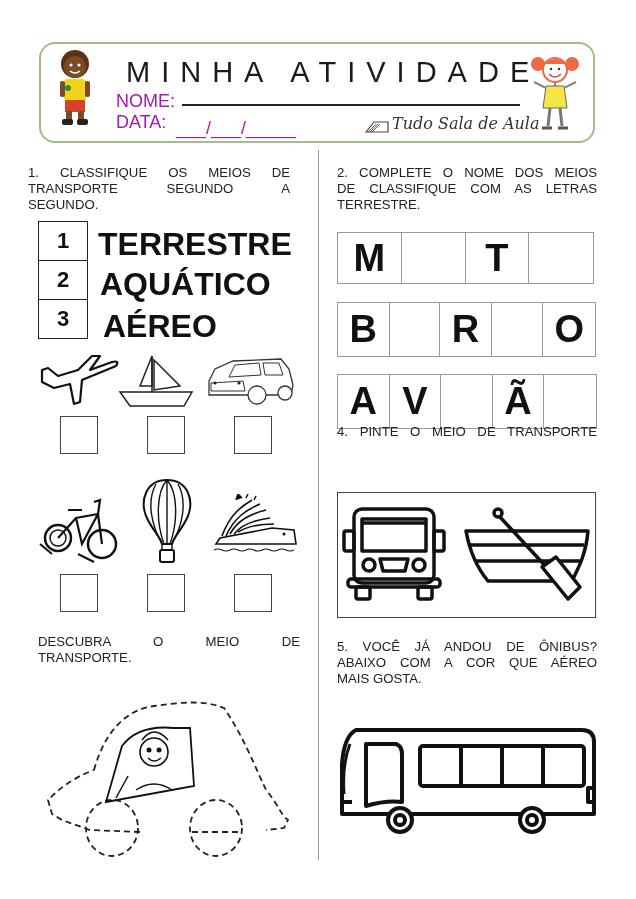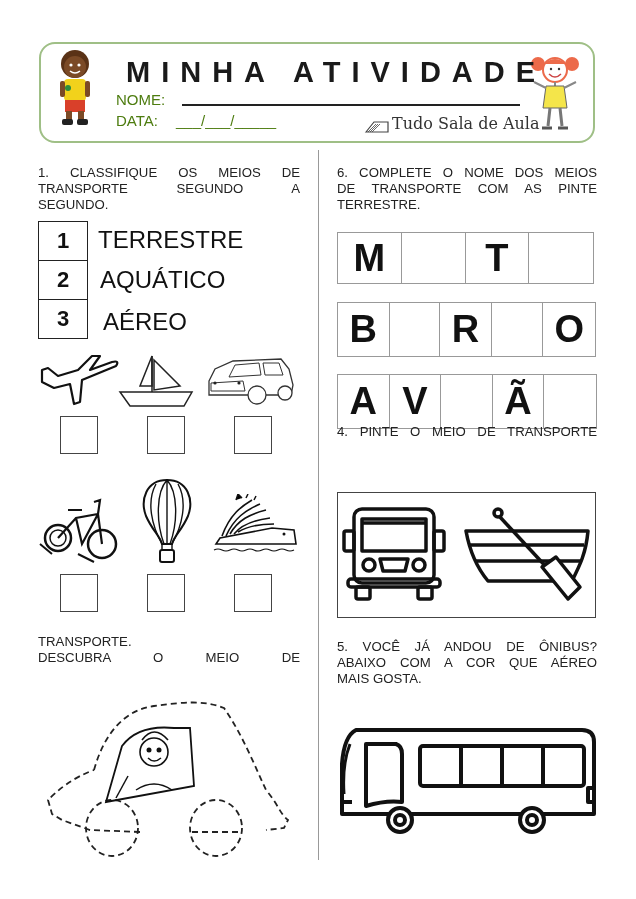--- a/index.html
+++ b/index.html
@@ -1,32 +1,32 @@
 <!DOCTYPE html>
 <html><head>
 <meta charset="utf-8">
 <style>
   * { box-sizing: border-box; margin: 0; padding: 0; }
   html, body { width: 636px; height: 899px; background: #fff; overflow: hidden; }
   body { font-family: "Liberation Sans", sans-serif; color: #111; position: relative; }
   .abs { position: absolute; }
 
   .header { left: 39px; top: 42px; width: 556px; height: 101px; border: 2px solid #9fbf86; border-radius: 16px; background: #fff; }
-  .title { left: 126px; top: 56px; font-size: 29px; letter-spacing: 11px; font-weight: 700; color: #1a1a1a; white-space: nowrap; }
-  .lbl { font-size: 15px; color: #4d7c0f; white-space: nowrap; text-align: right; }
+  .title { left: 126px; top: 56px; font-size: 29px; letter-spacing: 11px; font-weight: 400; color: #1a1a1a; white-space: nowrap; }
+  .lbl { font-size: 18px; color: #a21caf; white-space: nowrap; text-align: right; }
   .nome-line { left: 182px; top: 104px; width: 338px; border-bottom: 2px solid #222; }
-  .brand { left: 364px; top: 114px; font-family: "DejaVu Serif", serif; font-size: 16px; color: #333; white-space: nowrap; }
+  .brand { left: 364px; top: 114px; font-family: "DejaVu Serif", serif; font-style: italic; font-size: 16px; color: #333; white-space: nowrap; }
 
   .divider { left: 318px; top: 150px; width: 1px; height: 710px; background: #999; }
 
   .q { font-size: 13.2px; line-height: 16px; color: #222; text-align: justify; text-align-last: justify; }
   .q.last-left { text-align-last: left; }
 
   .legend-num { width: 50px; height: 40px; border: 1.5px solid #222; font-size: 22px; font-weight: 700; display: flex; align-items: center; justify-content: center; }
-  .legend-txt { font-size: 24px; font-weight: 400; white-space: nowrap; }
+  .legend-txt { font-size: 32px; font-weight: 700; white-space: nowrap; }
 
   .ans-box { width: 38px; height: 38px; border: 1.5px solid #444; }
 
   .grid-row { display: flex; border: 1px solid #999; }
   .grid-row .cell { border-right: 1px solid #999; display: flex; align-items: center; justify-content: center; font-size: 38px; font-weight: 700; }
   .grid-row .cell:last-child { border-right: none; }
 
   .pic-frame { left: 337px; top: 492px; width: 259px; height: 126px; border: 1.5px solid #444; }
 </style>
 </head>
@@ -63,30 +63,30 @@
   <path d="M16 34 L34 34 L37 56 L13 56 Z" fill="#f4e54a" stroke="#666" stroke-width="1"></path>
   <path d="M16 36 L4 30 M34 36 L46 30" stroke="#888" stroke-width="2"></path>
   <path d="M20 56 L18 74 M30 56 L32 74" stroke="#777" stroke-width="3"></path>
   <path d="M12 76 L22 76 M28 76 L38 76" stroke="#555" stroke-width="3"></path>
 </svg>
 
 <div class="abs title">MINHA ATIVIDADE</div>
 <div class="abs lbl" style="left:116px;top:91px">NOME:</div>
 <div class="abs nome-line"></div>
 <div class="abs lbl" style="left:116px;top:112px">DATA:</div>
-<div class="abs lbl" style="left:176px;top:112px">___/___/_____</div>
+<div class="abs lbl" style="left:176px;top:118px">___/___/_____</div>
 <svg class="abs" style="left:364px;top:118px" width="26" height="16" viewBox="0 0 26 16">
   <path d="M2 14 L10 4 L24 4 L24 14 Z" fill="none" stroke="#444" stroke-width="1.2"></path>
   <path d="M4 14 L12 6 M6 14 L14 6 M8 14 L16 6" stroke="#444" stroke-width="0.8"></path>
 </svg>
 <div class="abs brand" style="left:392px">Tudo Sala de Aula</div>
 
 <div class="abs divider"></div>
 
-<div class="abs" style="left:38px;top:165px;width:262px">
+<div class="abs" style="left:28px;top:165px;width:262px">
   <div class="q">1. CLASSIFIQUE OS MEIOS DE</div>
   <div class="q">TRANSPORTE SEGUNDO A</div>
   <div class="q last-left">SEGUNDO.</div>
 </div>
 
 <div class="abs legend-num" style="left:38px;top:221px">1</div>
 <div class="abs legend-num" style="left:38px;top:260px">2</div>
 <div class="abs legend-num" style="left:38px;top:299px">3</div>
 <div class="abs legend-txt" style="left:98px;top:226px">TERRESTRE</div>
 <div class="abs legend-txt" style="left:100px;top:266px">AQUÁTICO</div>
@@ -137,43 +137,43 @@
   <path d="M24 6 L26 0 L30 4 M34 4 L36 0 M42 6 L44 2" stroke="#111" stroke-width="1.5"></path>
   <path d="M2 56 Q6 54 10 56 Q14 58 18 56 Q22 54 26 56 Q30 58 34 56 Q38 54 42 56 Q46 58 50 56 Q54 54 58 56 Q62 58 66 56 Q70 54 74 56 Q78 58 82 56" fill="none" stroke="#111" stroke-width="1.2"></path>
   <circle cx="72" cy="40" r="1.5" fill="#111"></circle>
 </svg>
 
 <div class="abs ans-box" style="left:60px;top:574px"></div>
 <div class="abs ans-box" style="left:147px;top:574px"></div>
 <div class="abs ans-box" style="left:234px;top:574px"></div>
 
 <div class="abs" style="left:38px;top:634px;width:262px">
+  <div class="q">DESCUBRA O MEIO DE</div>
   <div class="q last-left">TRANSPORTE.</div>
-  <div class="q">DESCUBRA O MEIO DE</div>
 </div>
 
 <svg class="abs" style="left:44px;top:694px" width="246" height="166" viewBox="0 0 246 166">
   <g fill="none" stroke="#222" stroke-width="1.8" stroke-dasharray="6 4">
     <path d="M50 76 C 60 40, 80 16, 110 12 C 140 8, 160 6, 180 14 C 198 40, 210 70, 222 96 C 234 110, 236 120, 244 126 L 240 134 L 222 136 M 194 138 L 146 138 M 96 138 L 46 136 L 18 126 L 8 120 L 4 106 C 14 96, 28 84, 50 76"></path>
     <ellipse cx="68" cy="134" rx="26" ry="28"></ellipse>
     <ellipse cx="172" cy="134" rx="26" ry="28"></ellipse>
   </g>
   <path d="M62 108 L78 52 C 90 36, 110 32, 130 34 L 146 34 L 150 92 L 62 108 Z" fill="none" stroke="#111" stroke-width="1.8"></path>
   <circle cx="110" cy="58" r="14" fill="#fff" stroke="#111" stroke-width="1.6"></circle>
   <path d="M98 46 Q110 30 124 46" fill="none" stroke="#111" stroke-width="1.6"></path>
   <circle cx="105" cy="56" r="2.5" fill="#111"></circle>
     <circle cx="115" cy="56" r="2.5" fill="#111"></circle>
   <path d="M104 64 Q110 70 117 64" fill="none" stroke="#111" stroke-width="1.5"></path>
   <path d="M92 96 Q110 84 128 96" fill="none" stroke="#111" stroke-width="1.5"></path>
   <path d="M72 104 L84 82" stroke="#111" stroke-width="1.5"></path>
 </svg>
 
 <div class="abs" style="left:337px;top:165px;width:260px">
-  <div class="q">6. COMPLETE O NOME DOS MEIOS</div>
-  <div class="q">DE TRANSPORTE COM AS PINTE</div>
+  <div class="q">2. COMPLETE O NOME DOS MEIOS</div>
+  <div class="q">DE CLASSIFIQUE COM AS LETRAS</div>
   <div class="q last-left">TERRESTRE.</div>
 </div>
 
 <div class="abs grid-row" style="left:337px;top:232px;width:257px;height:52px">
   <div class="cell" style="width:64px">M</div>
   <div class="cell" style="width:64px"></div>
   <div class="cell" style="width:64px">T</div>
   <div class="cell" style="width:64px"></div>
 </div>
 

